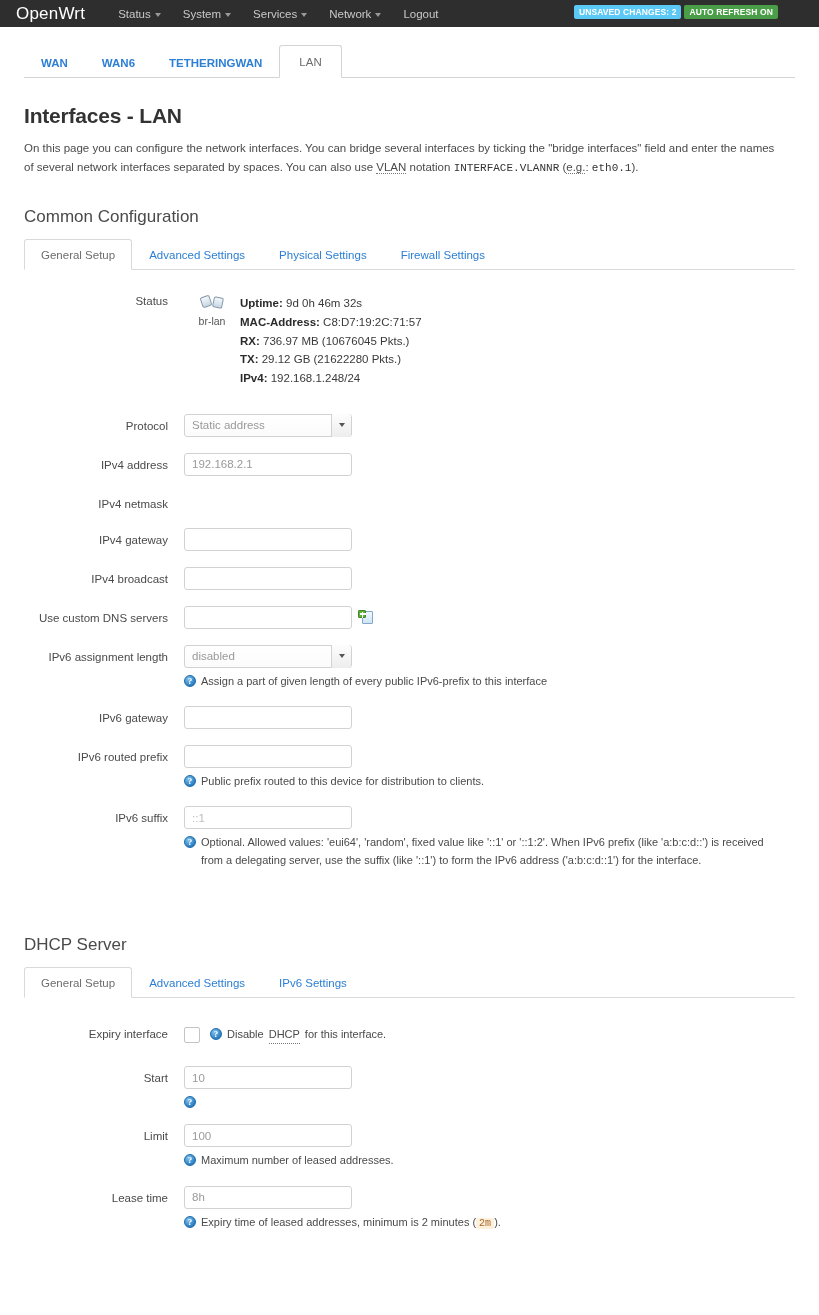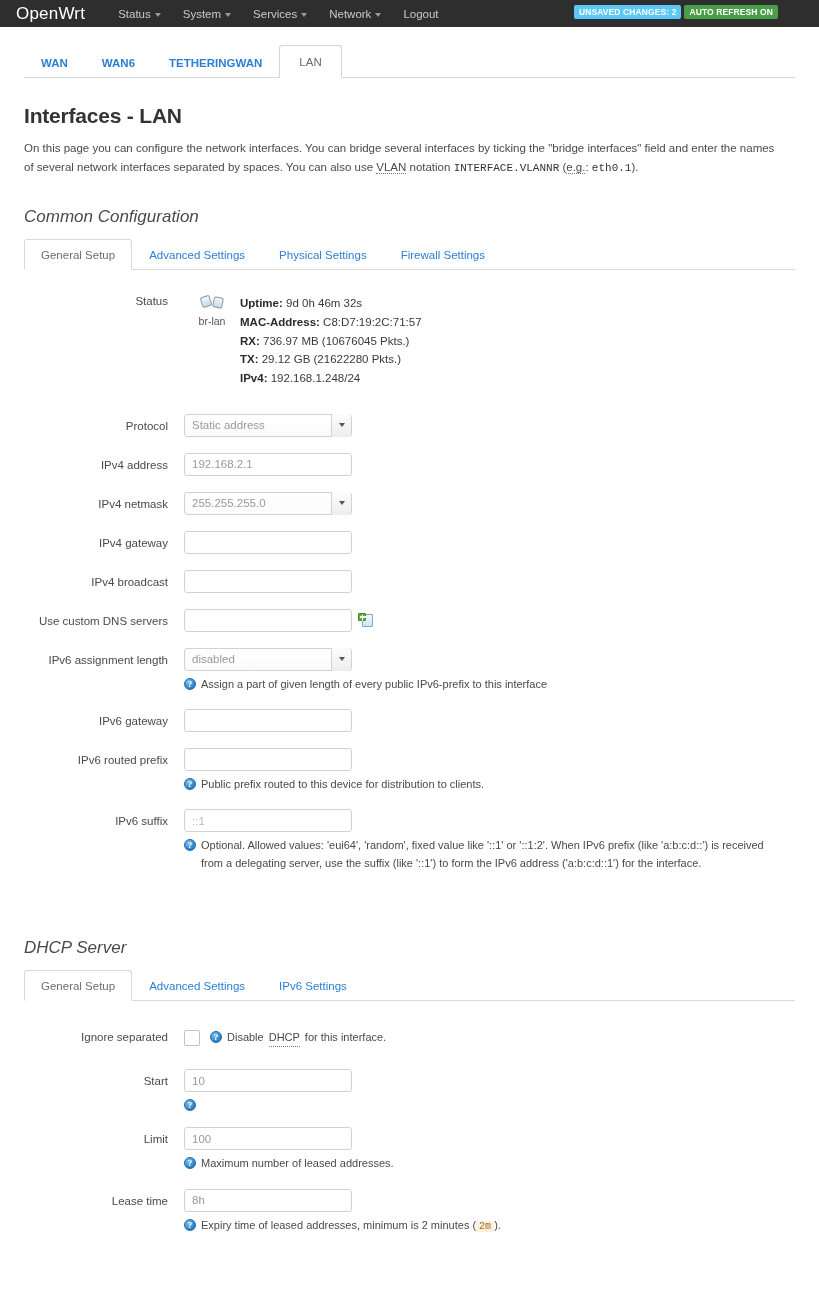--- a/index.html
+++ b/index.html
@@ -113,21 +113,20 @@
     line-height: 1.62;
     color: #4a4a4a;
     margin: 0 0 30px;
     max-width: 760px;
   }
   h2.section-title {
     font-size: 17px;
     font-weight: normal;
     color: #4a4a4a;
     margin: 0 0 12px;
-    font-style: italic;
   }
   .abbr {
     border-bottom: 1px dotted #777;
     cursor: help;
   }
   code, .mono {
     font-family: "Liberation Mono", monospace;
     font-size: 11px;
     color: #333;
   }
@@ -406,26 +405,20 @@
 
     <div class="row" style="margin-bottom:16px;">
       <div class="row-label">IPv4 address</div>
       <div class="row-field">
         <input class="txt" type="text" value="192.168.2.1" style="">
       </div>
     </div>
 
     <div class="row" style="margin-bottom:16px;">
       <div class="row-label">IPv4 netmask</div>
-      <div class="row-field">
-        <div class="select">
-          <span>255.255.255.0</span>
-          <span class="sel-caret"></span>
-        </div>
-      </div>
     </div>
 
     <div class="row" style="margin-bottom:16px;">
       <div class="row-label">IPv4 gateway</div>
       <div class="row-field">
         <input class="txt" type="text" value="" style="">
       </div>
     </div>
 
     <div class="row" style="margin-bottom:16px;">
@@ -499,21 +492,21 @@
   <h2 class="section-title">DHCP Server</h2>
   <div class="subtabs">
     <div class="subtab active">General Setup</div>
     <div class="subtab">Advanced Settings</div>
     <div class="subtab">IPv6 Settings</div>
   </div>
 
   <div class="form" style="padding-top:28px;">
 
     <div class="row" style="margin-bottom:22px;">
-      <div class="row-label" style="padding-top:1px;">Ignore separated</div>
+      <div class="row-label" style="padding-top:1px;">Expiry interface</div>
       <div class="row-field">
         <div class="field-inline" style="gap:10px;">
           <span class="chk"></span>
           <span class="help" style="margin-top:0;">
             <span class="help-icon">?</span>
             <span>Disable </span>
               <span class="abbr">DHCP</span>
               <span> for this interface.</span>
           </span>
         </div>

